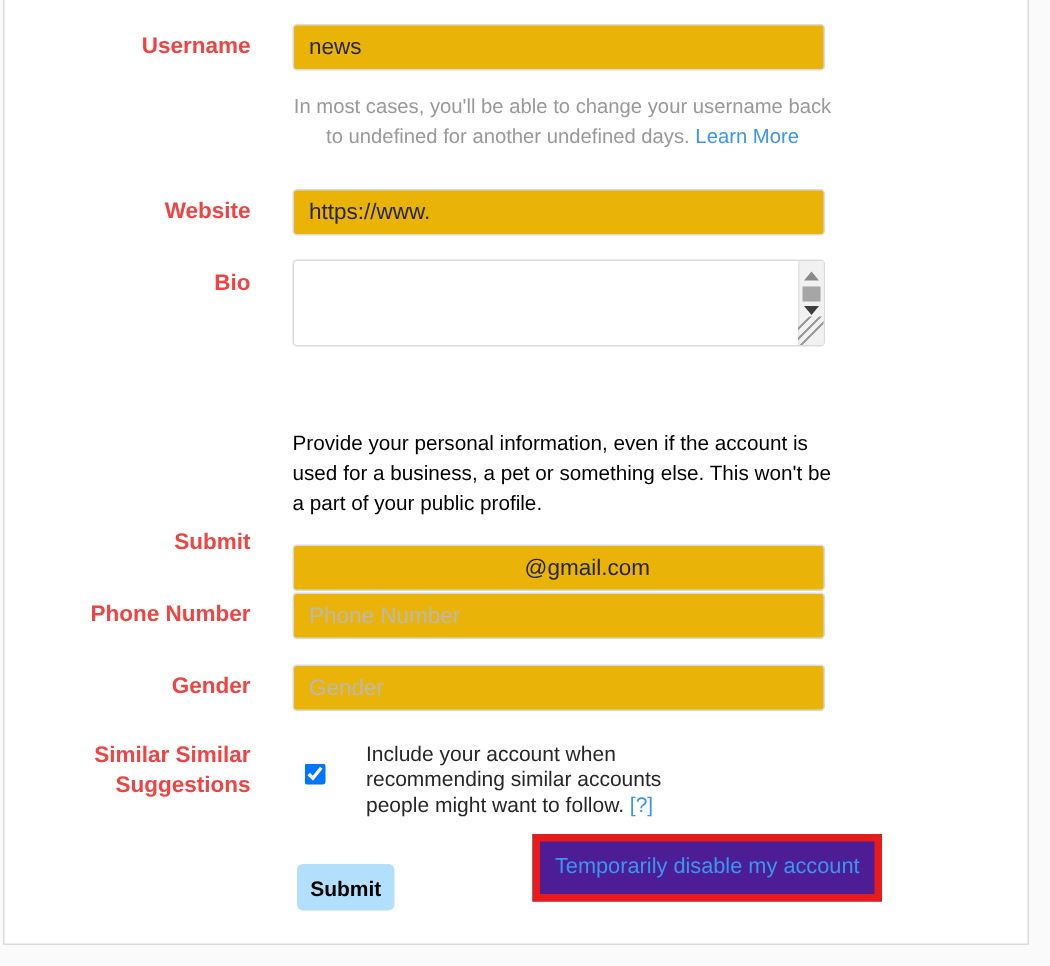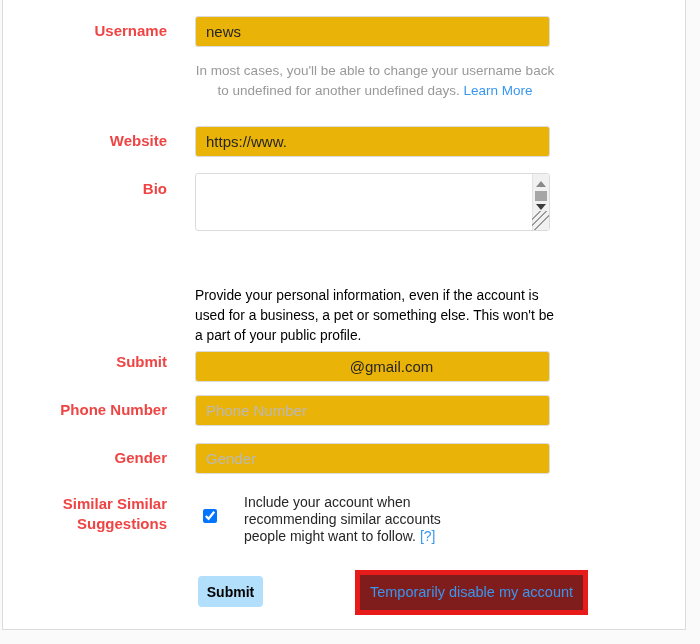--- a/index.html
+++ b/index.html
@@ -202,25 +202,25 @@
     border-radius: 4px;
     font-family: "Liberation Sans", sans-serif;
     font-size: 14px;
     font-weight: bold;
     cursor: default;
   }
 
   #disable-box {
     position: absolute;
     left: 352px;
-    top: 570px;
+    top: 556px;
     width: 233px;
     height: 45px;
     border: 5px solid #e81b1b;
-    background: #7f1d1d;
+    background: #4c1d95;
     box-sizing: border-box;
   }
   #disable-link {
     position: absolute;
     left: 0;
     top: 0;
     width: 223px;
     height: 35px;
     line-height: 35px;
     text-align: center;
@@ -260,21 +260,21 @@
       <div id="sb-thumb"></div>
       <div class="sb-arrow down"></div>
     </div>
     <div id="bio-resize"></div>
   </div>
 
   <div id="pi-desc">Provide your personal information, even if the account is used for a business, a pet or something else. This won't be a part of your public profile.</div>
 
   <div class="row" style="top:347px;">
     <div class="label" style="top:6px;">Submit</div>
-    <input class="field centered" type="text" style="top: 4px; padding-left: 48px;" id="email-input" value="@gmail.com">
+    <input class="field centered" type="text" style="top: 16px; padding-left: 48px;" id="email-input" value="@gmail.com">
   </div>
 
   <div class="row" style="top:395px;">
     <div class="label" style="top:6px;">Phone Number</div>
     <input class="field" type="text" style="top: 0px;" id="phone-input" placeholder="Phone Number">
   </div>
 
   <div class="row" style="top:443px;">
     <div class="label" style="top:6px;">Gender</div>
     <input class="field" type="text" style="top: 0px;" id="gender-input" placeholder="Gender">

